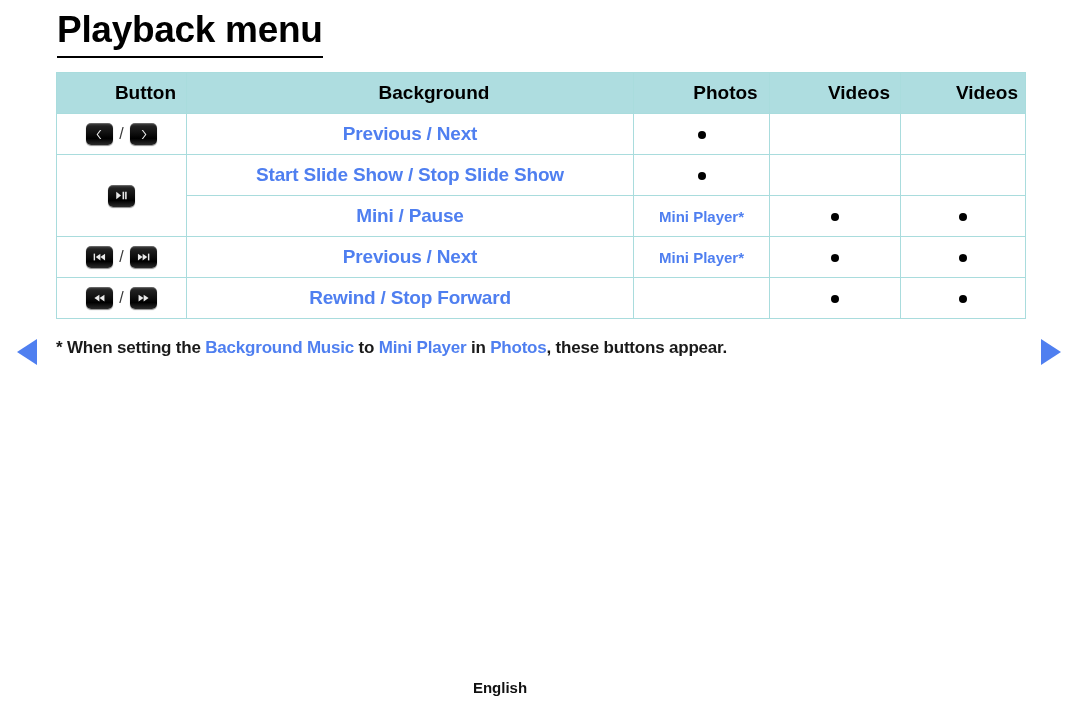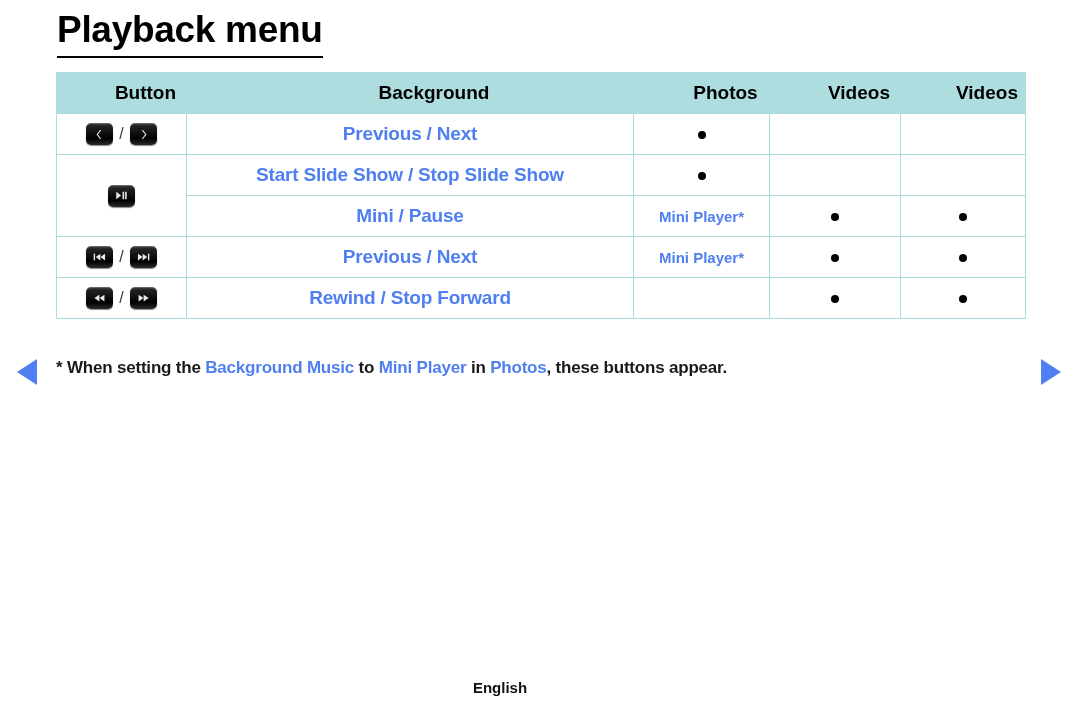--- a/index.html
+++ b/index.html
@@ -107,21 +107,21 @@
     background: linear-gradient(180deg, #4a4a4a 0%, #222222 14%, #0c0c0c 52%, #000000 70%, #2b2b2b 100%);
     box-shadow: 0 1px 1px rgba(0,0,0,0.45), inset 0 1px 0 rgba(255,255,255,0.18);
     overflow: hidden;
   }
   .key svg { display: block; }
 
   
   .footnote-row {
     position: absolute;
     left: 0;
-    top: 356px;
+    top: 336px;
     width: 1080px;
     height: 30px;
   }
   .tri {
     position: absolute;
     top: 3px;
     width: 0;
     height: 0;
   }
   .tri-left {

